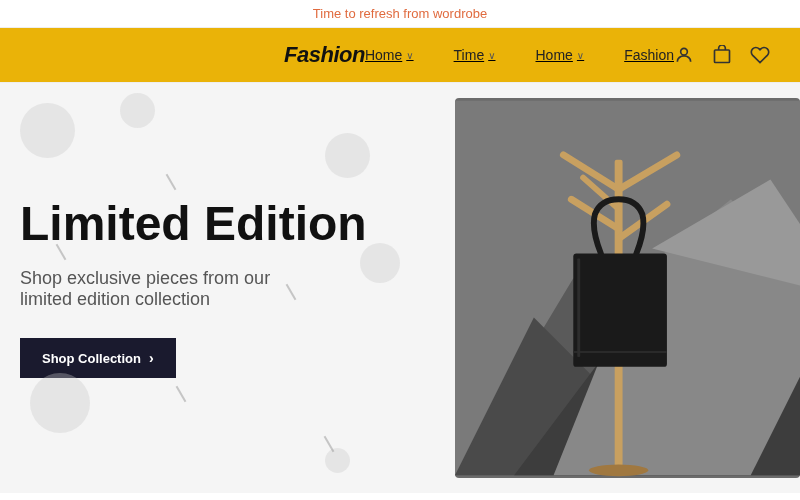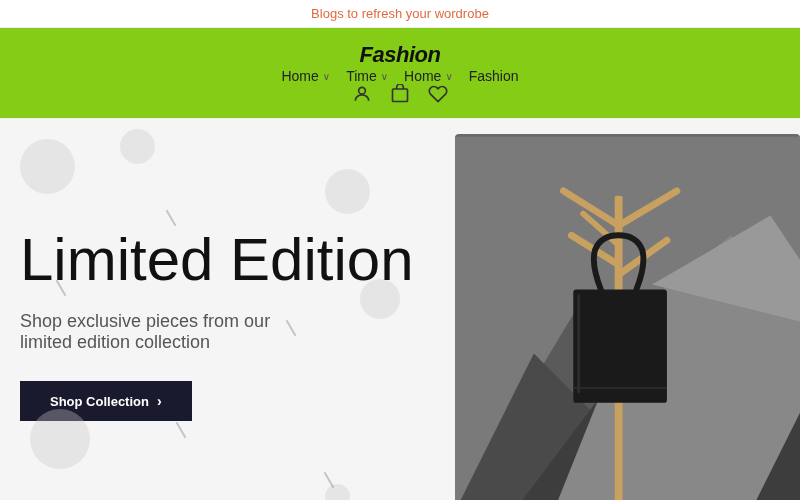--- a/index.html
+++ b/index.html
@@ -12,41 +12,41 @@
       padding: 6px 0;
       border-bottom: 1px solid #eee;
       font-size: 13px;
       color: #e06b3f;
     }
 
     
     .header {
       display: flex;
       align-items: center;
-      justify-content: flex-start;
+      justify-content: flex-end;
       padding: 14px 30px;
       border-bottom: 1px solid #eee;
-      background: #84cc16;
+      background: #eab308;
       position: relative;
       z-index: 10;
-      flex-direction: column;
     }
 
     .logo {
       font-size: 22px;
       font-weight: 900;
       color: #111;
       font-style: italic;
       letter-spacing: -0.5px;
     }
 
     .nav {
       display: flex;
       align-items: center;
-      gap: 16px;
+      gap: 40px;
+      text-decoration: underline;
     }
 
     .nav-item {
       font-size: 14px;
       color: #222;
       cursor: pointer;
       display: flex;
       align-items: center;
       gap: 4px;
     }
@@ -86,41 +86,41 @@
       flex: 1;
       padding: 40px 30px 40px 20px;
       display: flex;
       flex-direction: column;
       justify-content: center;
       position: relative;
       background: #f5f5f5;
     }
 
     .hero-title {
-      font-size: 60px;
-      font-weight: 400;
+      font-size: 48px;
+      font-weight: 700;
       color: #111;
       line-height: 1.1;
       margin-bottom: 18px;
     }
 
     .hero-subtitle {
       font-size: 18px;
       color: #555;
       margin-bottom: 28px;
       max-width: 280px;
     }
 
     .shop-btn {
       display: inline-flex;
       align-items: center;
       gap: 8px;
       background: #1a1a2e;
       color: #fff;
-      padding: 12px 30px;
+      padding: 12px 22px;
       font-size: 13px;
       font-weight: 600;
       border: none;
       cursor: pointer;
       width: fit-content;
     }
 
     .shop-btn .arrow {
       font-size: 14px;
     }
@@ -164,21 +164,21 @@
     
     .bag-scene {
       width: 100%;
       height: 100%;
     }
   </style>
 </head>
 <body>
 
 <div class="announcement-bar">
-  <span>Blogs to refresh your wordrobe</span>
+  <span>Time to refresh from wordrobe</span>
 </div>
 
 <header class="header">
   <div class="logo">Fashion</div>
 
   <nav class="nav">
     <div class="nav-item">
       <span>Home</span>
       <span class="chevron">∨</span>
     </div>

